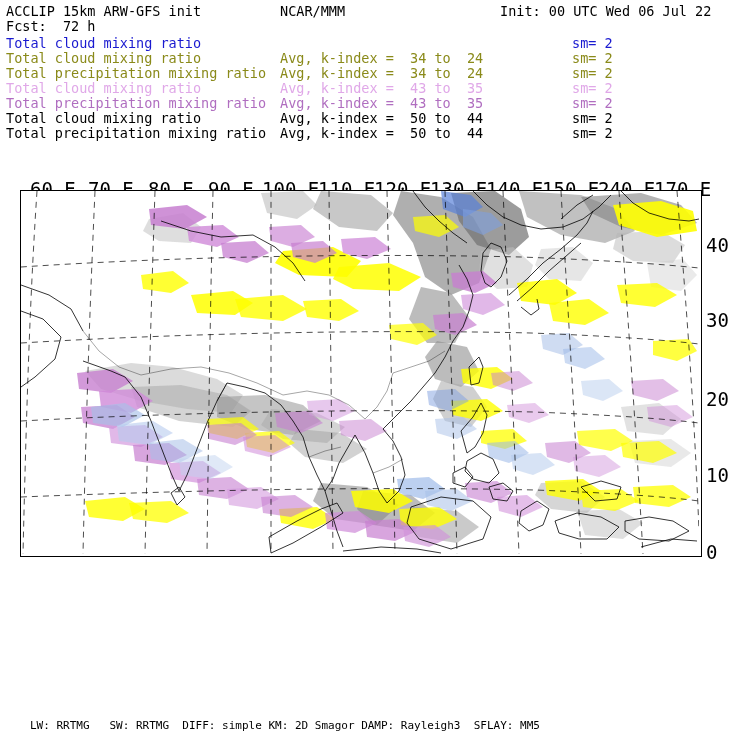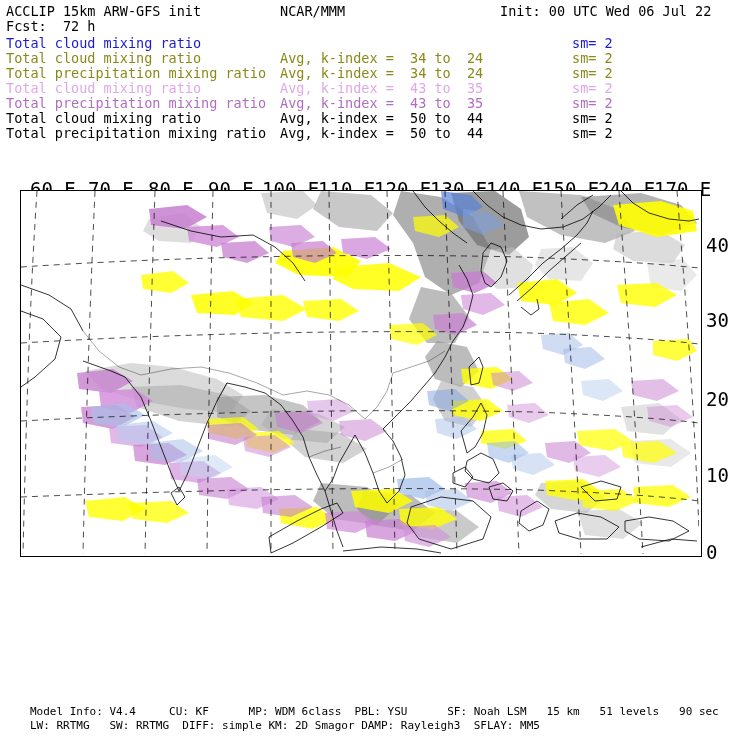--- a/index.html
+++ b/index.html
@@ -371,15 +371,14 @@
           <path d="M540 0 C 545 90, 552 190, 560 363"></path>
           <path d="M598 0 C 604 90, 612 190, 622 363"></path>
           <path d="M656 0 C 663 90, 672 190, 678 340"></path>
         </g>
       </g>
     </svg>
   </div>
 </div>
 
 <div class="footer">
-  <div class="f1">Model Info: V4.4     CU: KF      MP: WDM 6class  PBL: YSU      SF: Noah LSM   15 km   51 levels   90 sec</div>
   <div class="f2">LW: RRTMG   SW: RRTMG  DIFF: simple KM: 2D Smagor DAMP: Rayleigh3  SFLAY: MM5</div>
 </div>
 
 </body></html>

